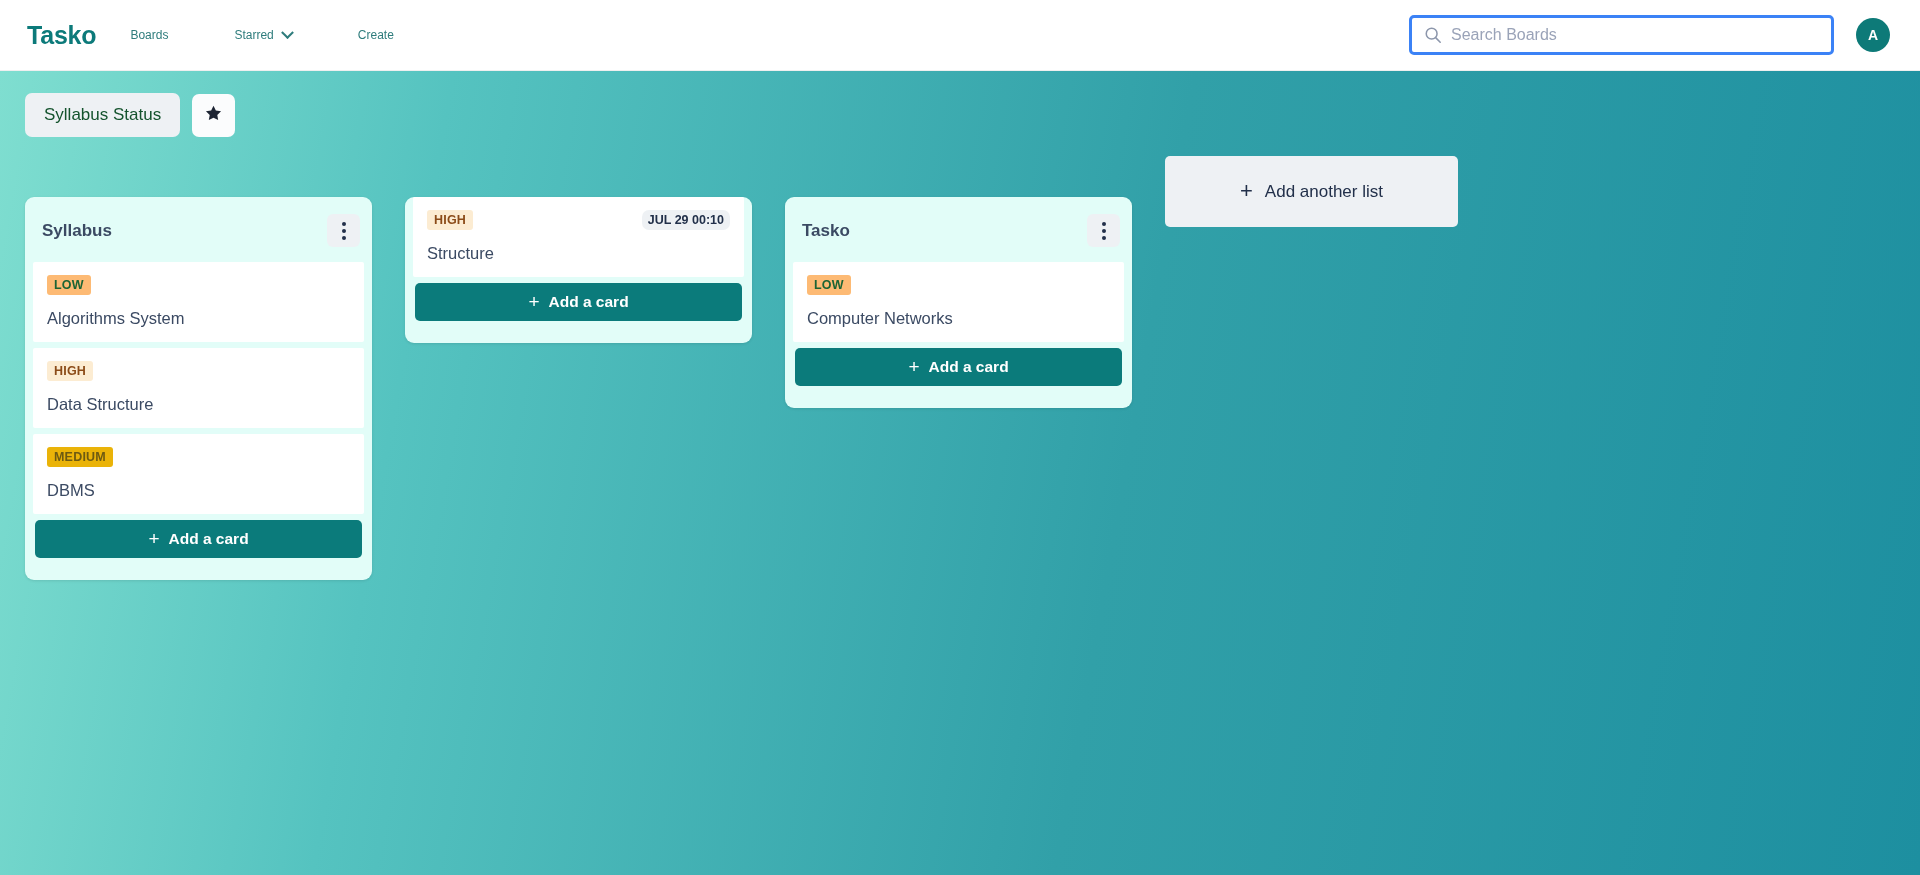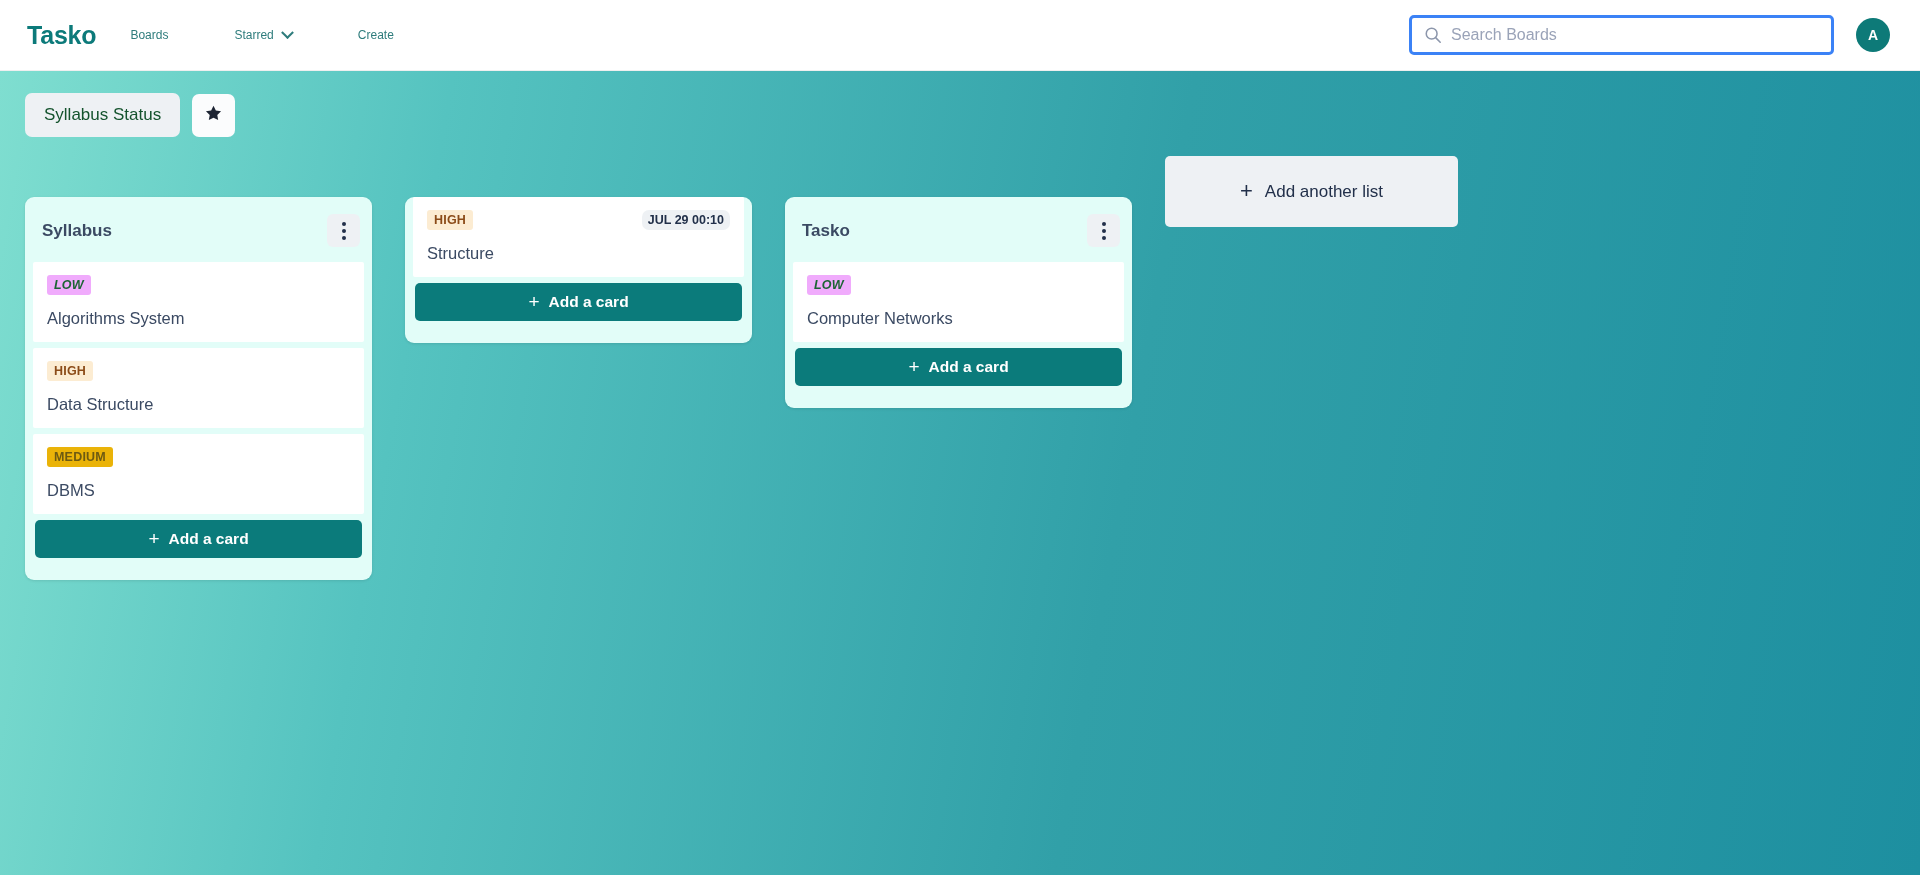--- a/index.html
+++ b/index.html
@@ -178,21 +178,21 @@
     justify-content: space-between;
     min-height: 21px;
   }
   .prio {
     font-size: 12.5px;
     font-weight: bold;
     padding: 3px 7px;
     border-radius: 3px;
     letter-spacing: 0.2px;
   }
-  .prio.low    { background: #f0abfc; color: #1c6434; font-style: italic; }
+  .prio.low    { background: #fdba74; color: #1c6434; }
   .prio.high   { background: #fcecd2; color: #8b4b18; }
   .prio.medium { background: #eab308; color: #6d5a12; }
   .due {
     font-size: 12.5px;
     font-weight: bold;
     color: #22304a;
     background: #eef1f4;
     padding: 3px 6px;
     border-radius: 7px;
     white-space: nowrap;

